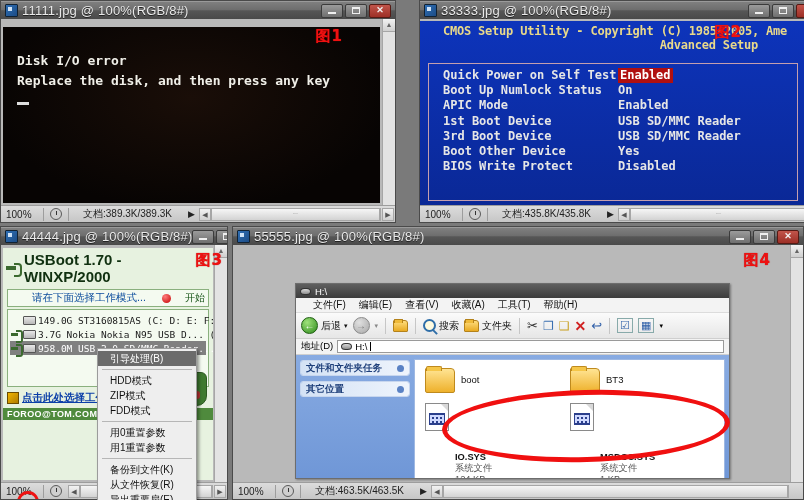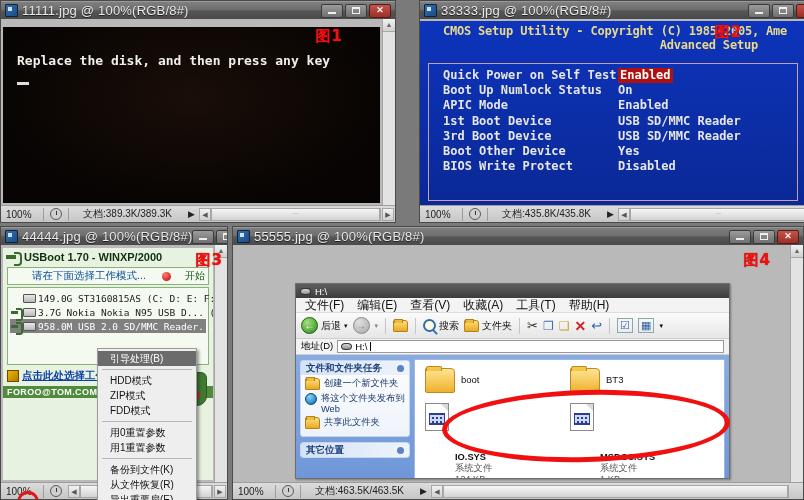--- a/index.html
+++ b/index.html
@@ -115,21 +115,21 @@
   .bios-val.hl{ background:#b01010; color:#ffffff; padding:0 2px;}
   .bios-val.yl{ color:#f2e27a;}
 
   
   #win3 { left:0; top:226px; width:228px; height:274px; border:1px solid #4a4a4a;}
   #win3 .ps-canvasarea{ top:18px; bottom:17px;}
   .usb-app{
     position:absolute; left:2px; top:3px; right:14px; bottom:2px;
     background:#e7f2e0; overflow:hidden;
   }
-  .usb-header{ display:flex; align-items:center; gap:4px; padding:3px 4px 2px 3px; font-size:11px; color:#103010; font-weight:bold;}
+  .usb-header{ display:flex; align-items:center; gap:4px; padding:3px 4px 2px 3px; font-size:15px; color:#103010; font-weight:bold;}
   .usb-logo{ width:14px; height:12px; position:relative; flex:none;}
   .usb-logo:before{content:"";position:absolute;left:0;top:4px;width:10px;height:4px;background:#3b6a2f;}
   .usb-logo:after{content:"";position:absolute;left:8px;top:1px;width:6px;height:10px;border:2px solid #3b6a2f;border-left:none;border-radius:0 4px 4px 0;}
   .usb-modebar{
     margin:2px 4px; height:18px; border:1px solid #8ab07e; background:#f4faf0;
     display:flex; align-items:center; position:relative;
   }
   .usb-modebar .txt{ flex:1; text-align:center; color:#0b4c9c; font-size:10.5px; padding-left:8px;}
   .usb-start{ display:flex; align-items:center; gap:14px; padding-right:3px;}
   .usb-led{ width:9px; height:9px; border-radius:50%; background:radial-gradient(circle at 35% 30%,#ff7b7b,#c20000); flex:none;}
@@ -169,21 +169,21 @@
   .exp-wrap{
     position:absolute; left:62px; top:38px; width:435px; height:196px;
     background:#f3f3f3; border:1px solid #6d6d6d;
     overflow:hidden; box-shadow:1px 1px 2px rgba(0,0,0,.35);
   }
   .exp-title{
     height:14px; background:linear-gradient(to bottom,#5f5f5f,#3c3c3c);
     display:flex; align-items:center; gap:4px; padding:0 4px; color:#fff; font-size:9.5px;
   }
   .exp-drive-ico{ width:11px; height:7px; background:linear-gradient(to bottom,#d8d8d8,#8f8f8f); border:1px solid #333; border-radius:5px/4px; flex:none;}
-  .exp-menubar{ height:15px; display:flex; align-items:center; gap:13px; padding:0 9px; font-size:12px; color:#111; background:#f3f3f3; border-bottom:1px solid #dcdcdc;}
+  .exp-menubar{ height:15px; display:flex; align-items:center; gap:13px; padding:0 17px; font-size:10px; color:#111; background:#f3f3f3; border-bottom:1px solid #dcdcdc;}
   .exp-toolbar{ height:26px; display:flex; align-items:center; gap:5px; padding:0 5px; background:linear-gradient(to bottom,#fbfbfb,#e6e6e6); border-bottom:1px solid #cfcfcf;}
   .tb-btn{ display:flex; align-items:center; gap:3px; font-size:10px; color:#111;}
   .circ{ width:17px; height:17px; border-radius:50%; display:flex;align-items:center;justify-content:center;color:#fff;font-size:10px;font-weight:bold; flex:none;}
   .circ.green{ background:radial-gradient(circle at 35% 30%,#9fe27b,#2f8b1c); border:1px solid #1d5e10;}
   .circ.grey{ background:radial-gradient(circle at 35% 30%,#e0e0e0,#a8a8a8); border:1px solid #8a8a8a; color:#7d7d7d;}
   .tb-sep{ width:1px; height:16px; background:#c6c6c6; margin:0 2px;}
   .folder-ico{ width:15px; height:12px; background:linear-gradient(to bottom,#ffdd7e,#e8aa22); border:1px solid #b4821a; border-radius:1px 3px 1px 1px; position:relative; flex:none;}
   .folder-ico:before{content:"";position:absolute;left:0;top:-2px;width:7px;height:3px;background:#f0bb3a;border:1px solid #b4821a;border-bottom:none;border-radius:1px 1px 0 0;}
   .mag{ width:13px; height:13px; border:2px solid #2f6ea8; border-radius:50%; position:relative; flex:none; background:#fffbe0;}
   .mag:after{content:"";position:absolute;right:-4px;bottom:-3px;width:6px;height:2px;background:#2f6ea8;transform:rotate(45deg);}
@@ -235,20 +235,21 @@
           <span class="mn"></span>
         </div>
       <div class="ps-btn">
           <span class="mx"></span>
         </div>
       <div class="ps-btn close">✕</div>
     </div>
   </div>
   <div class="ps-canvasarea">
     <div class="dos-screen">
+      <div>Disk I/O error</div>
       <div>Replace the disk, and then press any key</div>
       <div class="dos-cursor"></div>
     </div>
     <div class="ps-vscroll" style="top:0; bottom:0;">
       <div class="vbtn">▲</div>
     </div>
   </div>
   <div class="ps-statusbar">
     <div class="ps-zoom">100%</div>
     <div class="ps-statsep"></div>
@@ -483,34 +484,20 @@
           <span>H:\</span>
           <span class="caret"></span>
         </span>
       </div>
       <div class="exp-body">
         <div class="exp-side" id="exp-sidebar">
             <div class="side-panel">
               <div class="side-head">
                 <span>文件和文件夹任务</span>
                 <span class="side-dot"></span>
-              </div>
-              <div class="side-body">
-                <div class="side-row">
-                  <span class="folder-ico"></span>
-                  <span>创建一个新文件夹</span>
-                </div>
-                <div class="side-row">
-                  <span class="globe"></span>
-                  <span>将这个文件夹发布到 Web</span>
-                </div>
-                <div class="side-row">
-                  <span class="folder-ico"></span>
-                  <span>共享此文件夹</span>
-                </div>
               </div>
             </div>
             <div class="side-panel">
               <div class="side-head">
                 <span>其它位置</span>
                 <span class="side-dot"></span>
               </div>
             </div>
           </div>
         <div class="exp-files">

